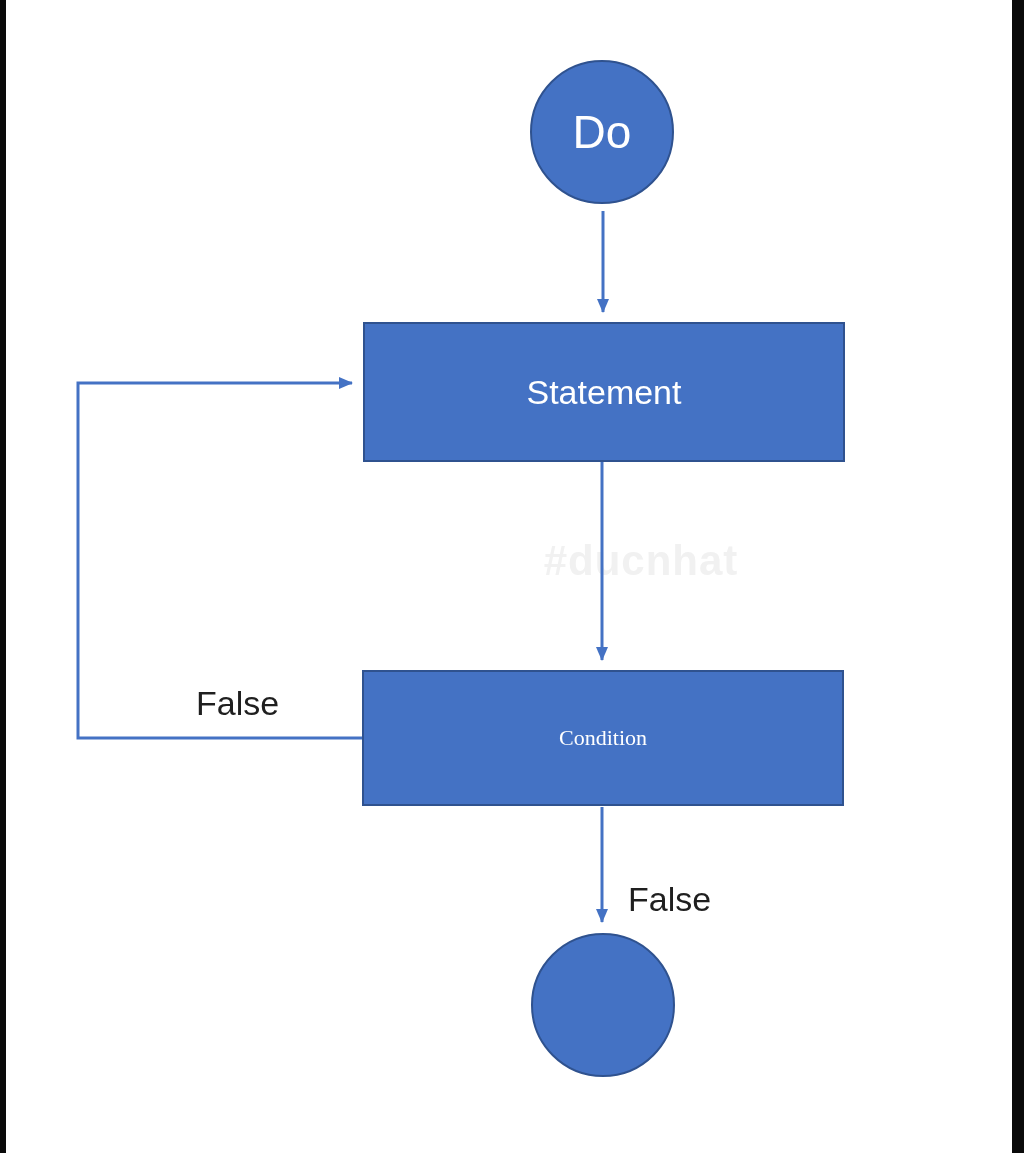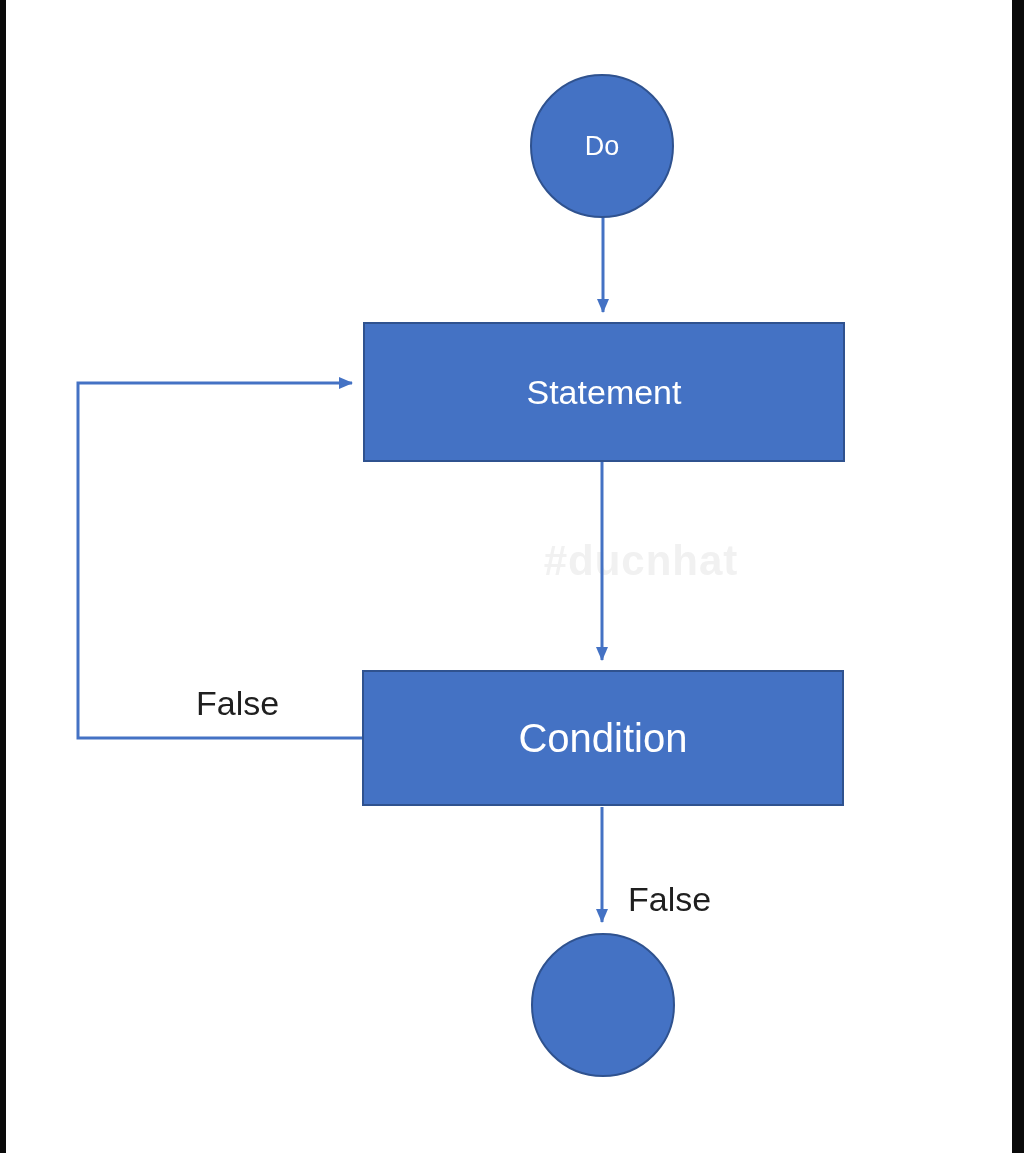--- a/index.html
+++ b/index.html
@@ -43,23 +43,23 @@
     display: flex;
     align-items: center;
     justify-content: center;
     background: var(--node_fill, #4472C4);
     border: 2px solid var(--node_border, #2F528F);
     box-sizing: border-box;
     color: var(--node_text, #ffffff);
   }
   .node.circle { border-radius: 50%; }
 
-  .node.start     { left: 530px; top: 74px;  width: 144px; height: 144px; font-size: 27px; }
+  .node.start     { left: 530px; top: 60px;  width: 144px; height: 144px; font-size: 46px; }
   .node.statement { left: 363px; top: 322px; width: 482px; height: 140px; font-size: 34px; }
-  .node.condition { left: 362px; top: 670px; width: 482px; height: 136px; font-size: 40px; }
+  .node.condition { left: 362px; top: 670px; width: 482px; height: 136px; font-size: 22px; font-family: Liberation Serif, serif; }
   .node.end       { left: 531px; top: 933px; width: 144px; height: 144px; }
 
   .edge-label {
     position: absolute;
     font-size: 34px;
     color: var(--label_color, #1f1f1f);
     white-space: nowrap;
   }
   .edge-label.true  { left: 196px; top: 684px; }
   .edge-label.false { left: 628px; top: 880px; }

